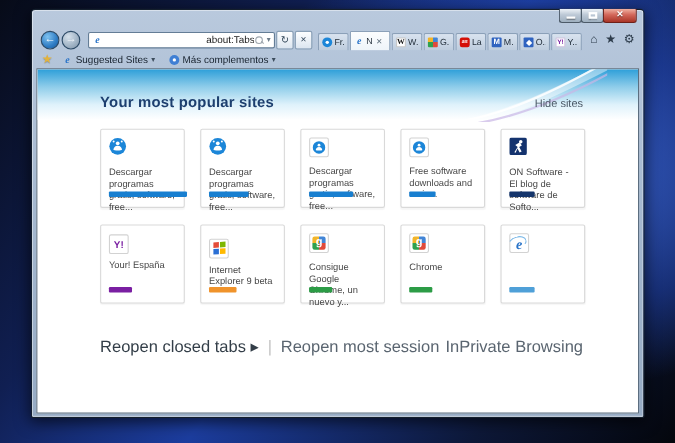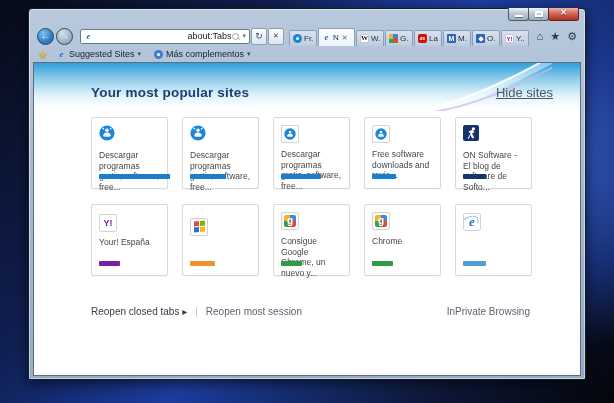--- a/index.html
+++ b/index.html
@@ -100,23 +100,23 @@
   
   .content {
     position:relative; margin:0 4px 5px 4px; height:314px; background:#fff;
     border:1px solid #5c6e80; overflow:hidden;
   }
   .band { position:absolute; top:0; left:0; right:0; height:46px;
     background:linear-gradient(#2e9fd9 0%, #8fcdea 35%, #dff2fb 70%, #ffffff 100%); }
   .swoosh { position:absolute; top:0; right:28px; width:130px; height:48px; }
 
   .page-inner { position:relative; }
-  .page-header { display:flex; justify-content:space-between; align-items:flex-end; padding:22px 27px 0 57px; }
+  .page-header { display:flex; justify-content:space-between; align-items:flex-end; padding:22px 50px 0 57px; }
   .page-title { font-size:13.5px; font-weight:bold; color:#1d3f6f; letter-spacing:.2px; }
-  .hide-sites { font-size:13px; color:#4b5866;text-decoration:underline; }
+  .hide-sites { font-size:10px; color:#4b5866; }
 
   .grid { display:grid; grid-template-columns:repeat(5, 77px); gap:15px 14px; padding:17px 50px 0 57px; }
   .tile {
     position:relative; width:77px; height:72px; background:#fff;
     border:1px solid #d9d9d9; border-radius:2px; padding:7px 7px 0 7px;
     box-shadow:0 1px 1px rgba(0,0,0,.04);
   }
   .tile-title { font-size:8.5px; line-height:10.5px; color:#474747; margin-top:5px; }
   .tile-bar { position:absolute; left:7px; bottom:9px; height:5px; border-radius:1px; }
 
@@ -126,21 +126,21 @@
   .ti svg { display:block; }
   .ti-yahoo { color:#7a1fa2; font-weight:bold; font-size:9px; }
   .ti-google { position:relative; font-size:0; }
   .ti-google .quad { width:12px; height:12px; background:conic-gradient(#4285d6 0 25%, #e04a3a 25% 50%, #30a14e 50% 75%, #f2b52a 75% 100%); border-radius:2px; position:relative; }
   .ti-google .quad::after { content:"g"; position:absolute; inset:0; color:#fff; font-size:10px; font-weight:bold; line-height:11px; text-align:center; }
   .ti-winflag { display:grid; grid-template-columns:5px 5px; grid-template-rows:5px 5px; gap:1px; transform:skewY(-4deg); }
   .ti-winflag i { display:block; }
   .ti-ie { position:relative; color:#2a74c8; font-family:"Liberation Serif", serif; font-style:italic; font-weight:bold; font-size:13px; line-height:1; }
   .ti-ie::after { content:""; position:absolute; left:-2px; top:2px; width:15px; height:9px; border:1.4px solid #7cb9e8; border-left-color:transparent; border-bottom-color:transparent; border-radius:50%; transform:rotate(-18deg); }
 
-  .footer { display:flex; justify-content:space-between; padding:30px 50px 0 57px; font-size:10px; color:#5a6570; }
+  .footer { display:flex; justify-content:space-between; padding:30px 50px 0 57px; font-size:15px; color:#5a6570;align-items:flex-end; }
   .footer-left { display:flex; align-items:center; gap:8px; }
   .footer .divider { color:#c3c3c3; }
   .link-strong { color:#333e48; }
 </style>
 </head>
 <body>
 
 <div class="desktop">
   <div class="window">
 
@@ -325,20 +325,21 @@
 
           <div class="tile">
             <span class="ti boxed">
               <span class="ti-winflag">
                   <i style="background:#e44c39;"></i>
                   <i style="background:#7db700;"></i>
                   <i style="background:#2a6fd4;"></i>
                   <i style="background:#ffb900;"></i>
                 </span>
             </span>
+            <div class="tile-title">Internet Explorer 9 beta</div>
             <div class="tile-bar" style="width: 33%; background-color: rgb(240, 147, 43);"></div>
           </div>
 
           <div class="tile">
             <span class="ti boxed ti-google">
                 <span class="quad"></span>
               </span>
             <div class="tile-title">Consigue Google Chrome, un nuevo y...</div>
             <div class="tile-bar" style="width: 28%; background-color: rgb(44, 156, 70);"></div>
           </div>

